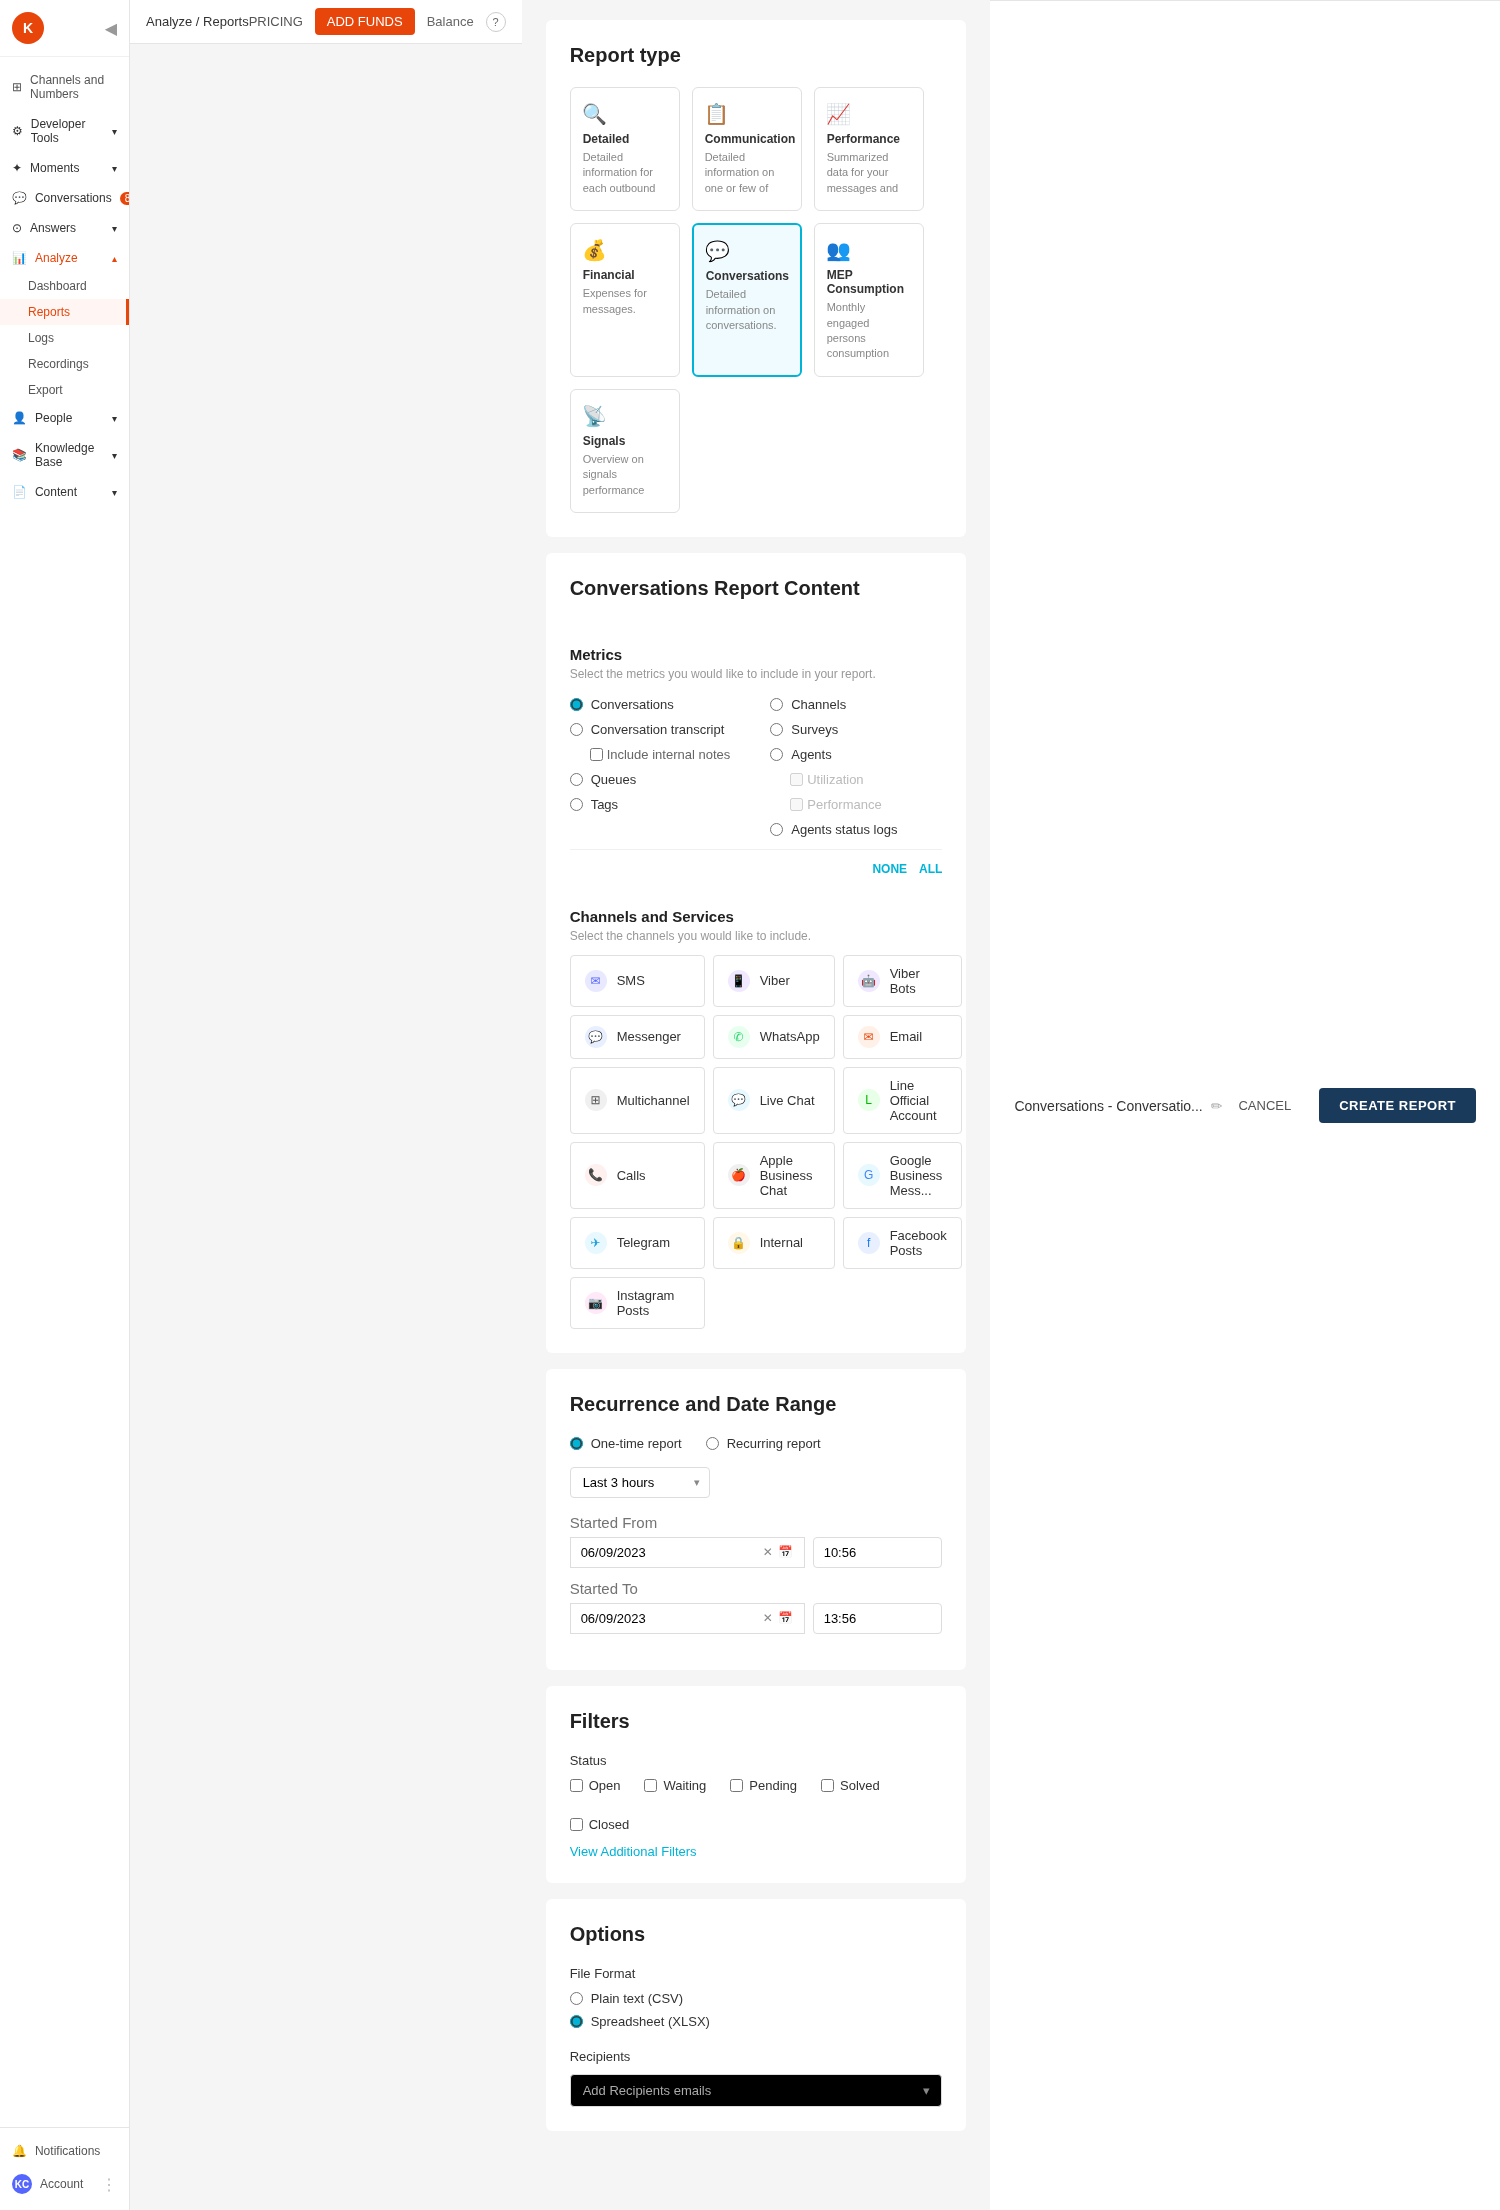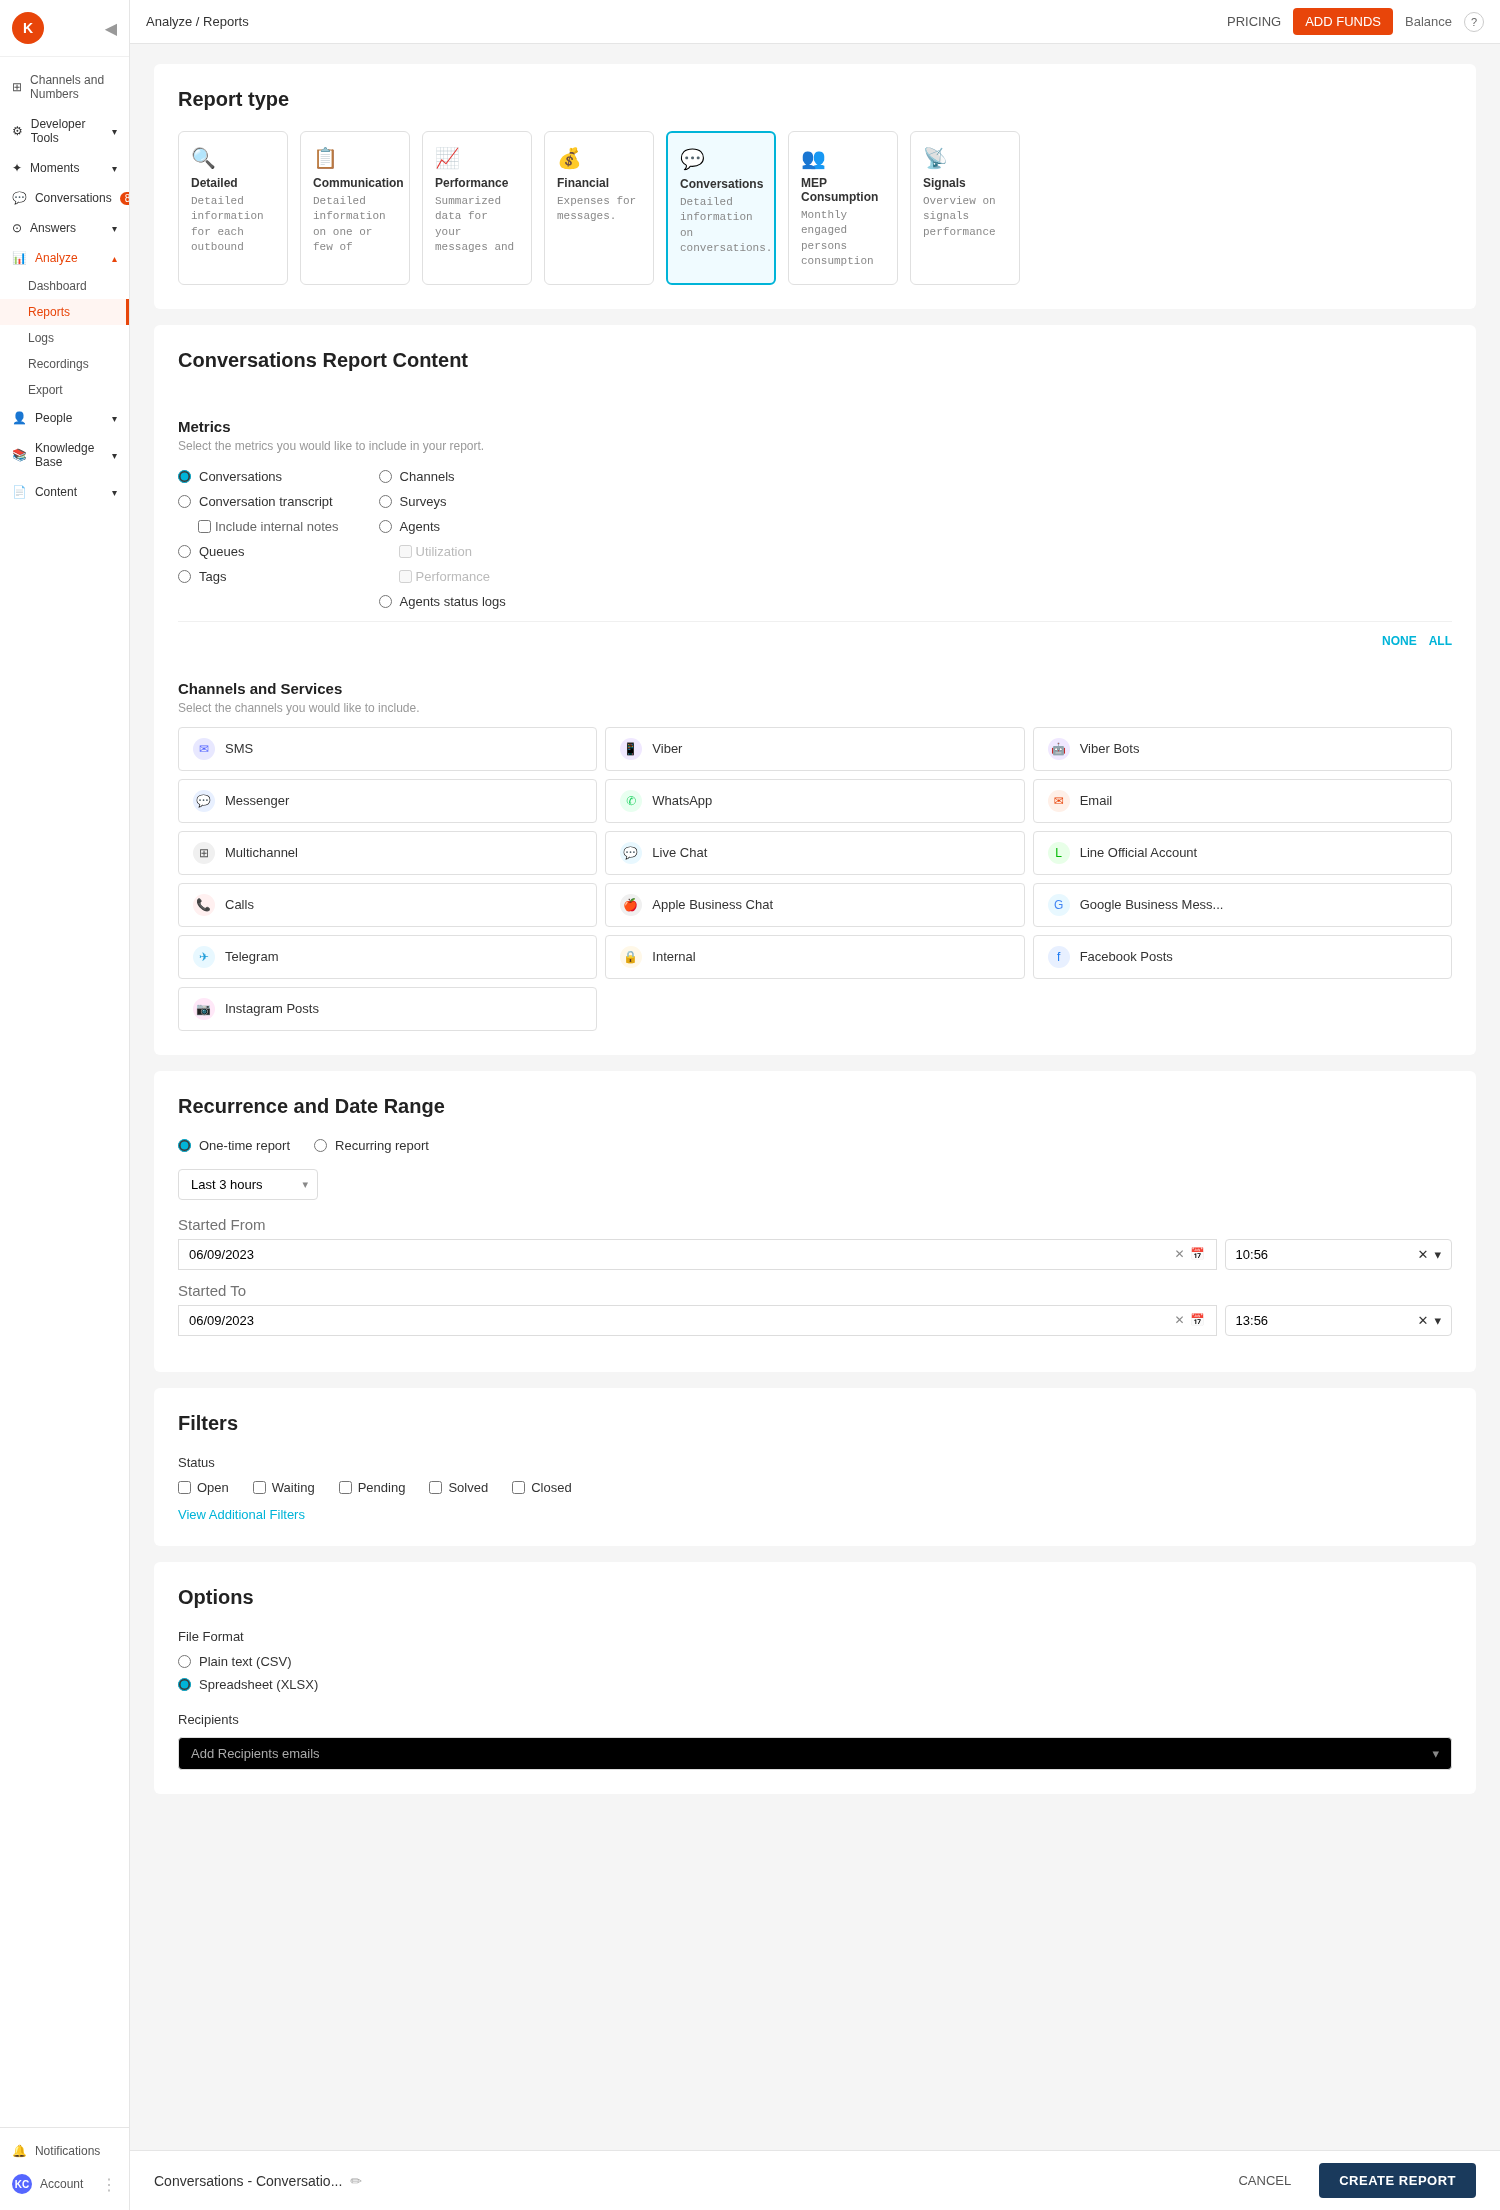--- a/index.html
+++ b/index.html
@@ -13,21 +13,21 @@
     .sidebar-nav { flex: 1; padding: 8px 0; }
     .nav-item { display: flex; align-items: center; padding: 8px 12px; cursor: pointer; color: #555; font-size: 12px; gap: 8px; }
     .nav-badge { background: #e8450a; color: white; border-radius: 10px; padding: 1px 5px; font-size: 10px; }
     .nav-sub-item { padding: 6px 12px 6px 28px; cursor: pointer; color: #555; font-size: 12px; }
     .nav-sub-item.active { color: #e8450a; background: #fff5f2; border-right: 3px solid #e8450a; }
     .nav-section-header { display: flex; align-items: center; padding: 8px 12px; cursor: pointer; color: #333; font-size: 12px; font-weight: 500; gap: 8px; }
     .sidebar-bottom { border-top: 1px solid #e5e5e5; padding: 8px 0; }
     .chevron { font-size: 10px; margin-left: auto; }
 
     
-    .main { flex: 1; display: flex; flex-direction: column; overflow: hidden; justify-content: flex-end; }
+    .main { flex: 1; display: flex; flex-direction: row; overflow: hidden; justify-content: flex-end; }
     .topbar { background: #fff; border-bottom: 1px solid #e5e5e5; padding: 0 16px; height: 44px; display: flex; align-items: center; justify-content: space-between; flex-shrink: 0; }
     .breadcrumb { font-size: 13px; color: #666; }
     .breadcrumb span { color: #333; font-weight: 500; }
     .topbar-right { display: flex; align-items: center; gap: 12px; }
     .btn-pricing { background: none; border: none; color: #555; cursor: pointer; font-size: 13px; }
     .btn-add-funds { background: #e8450a; color: white; border: none; border-radius: 4px; padding: 6px 12px; cursor: pointer; font-size: 13px; font-weight: 500; }
     .balance-text { color: #666; font-size: 13px; }
     .help-icon { width: 20px; height: 20px; border-radius: 50%; border: 1px solid #ccc; display: flex; align-items: center; justify-content: center; font-size: 11px; color: #666; cursor: pointer; }
 
     
@@ -38,21 +38,21 @@
     .section-title { font-size: 20px; font-weight: 600; color: #222; margin-bottom: 20px; }
     .section-subtitle { font-size: 15px; font-weight: 600; color: #222; margin-bottom: 4px; margin-top: 46px; }
     .section-hint { font-size: 12px; color: #999; margin-bottom: 16px; }
 
     
     .report-types { display: flex; gap: 12px; flex-wrap: wrap; }
     .report-type-card { border: 1px solid #e0e0e0; border-radius: 6px; padding: 14px 12px; width: 110px; cursor: pointer; text-align: left; }
     .report-type-card.selected { border: 2px solid #00b4d8; background: #f0fbff; }
     .report-type-icon { font-size: 20px; margin-bottom: 6px; color: #e8450a; }
     .report-type-name { font-size: 12px; font-weight: 600; color: #333; margin-bottom: 4px; }
-    .report-type-desc { font-size: 11px; color: #888; line-height: 1.4; font-family: Liberation Mono, monospace; }
+    .report-type-desc { font-size: 11px; color: #888; line-height: 1.4; }
 
     
     .metrics-grid { display: flex; gap: 40px; }
     .metric-col { display: flex; flex-direction: column; gap: 10px; }
     .radio-item { display: flex; align-items: center; gap: 8px; cursor: pointer; font-size: 13px; }
     .radio-item input[type="radio"] { accent-color: #00b4d8; cursor: pointer; }
     .checkbox-item { display: flex; align-items: center; gap: 4px; cursor: pointer; font-size: 13px; color: #666; margin-left: 20px; }
     .checkbox-item input[type="checkbox"] { cursor: pointer; }
     .checkbox-item.disabled { color: #bbb; }
 

